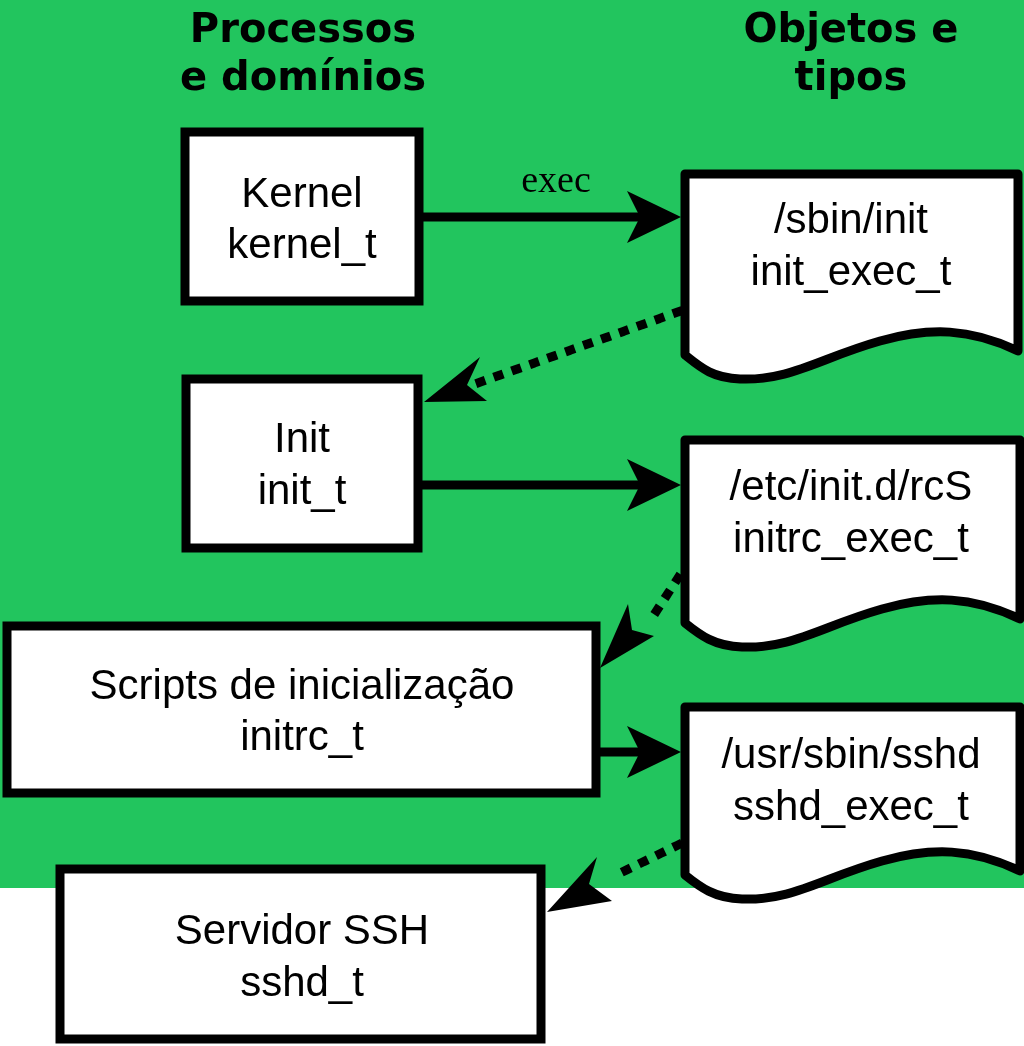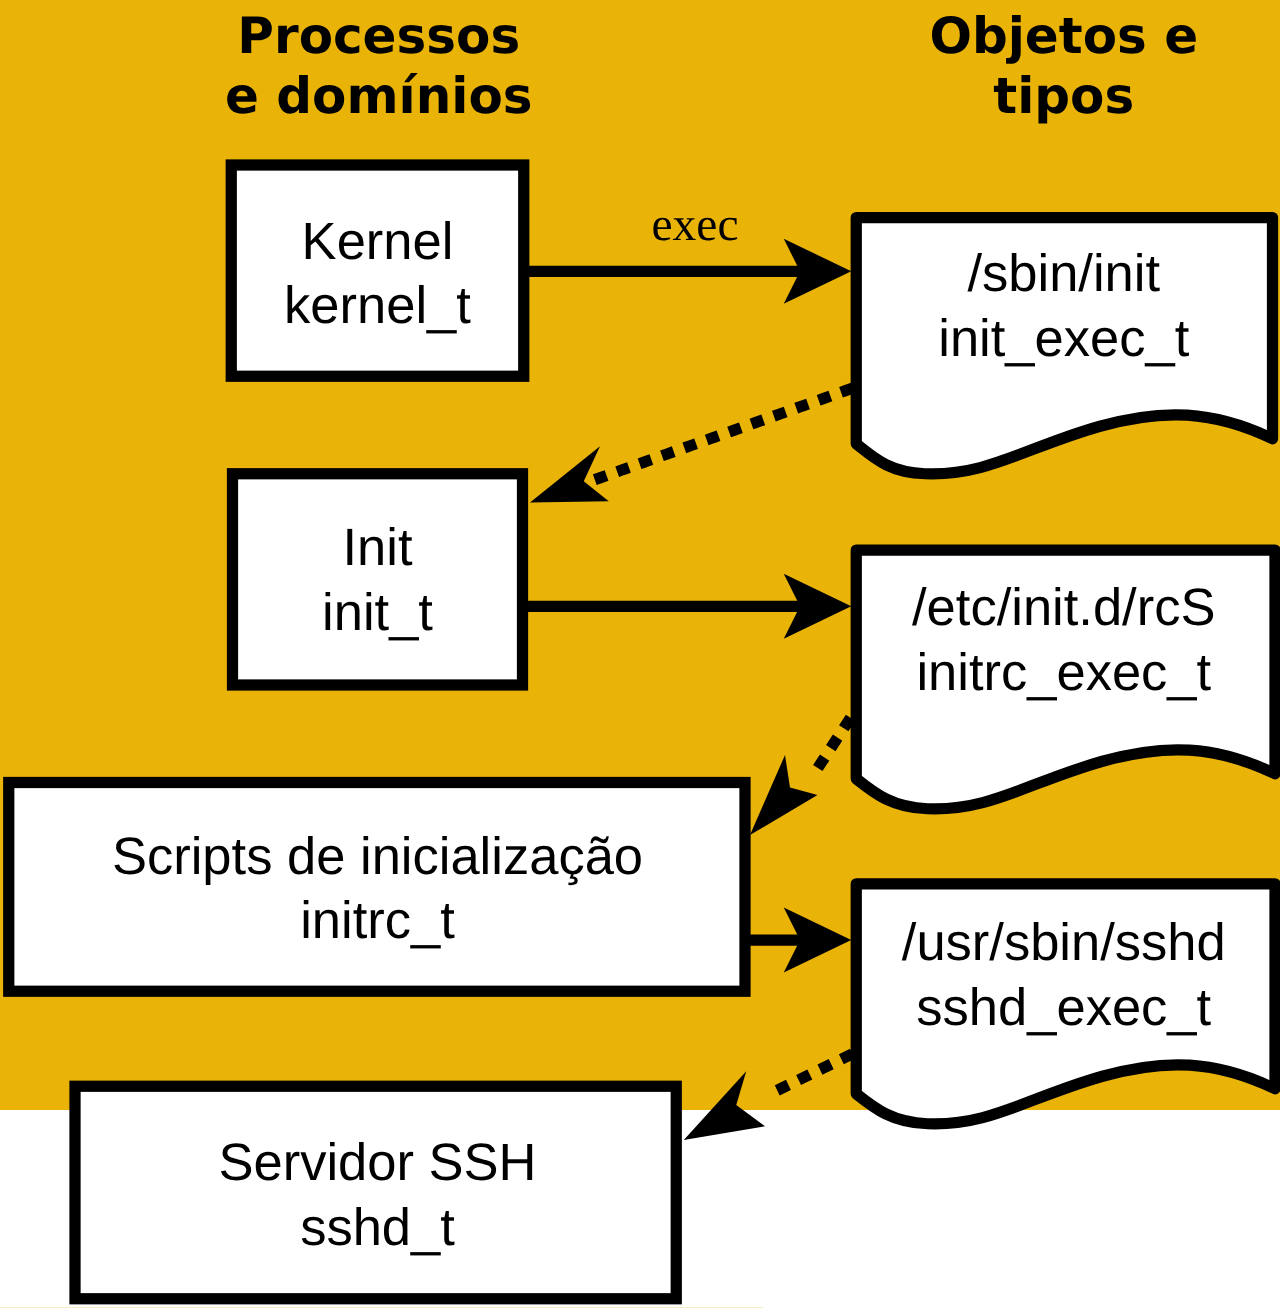--- a/index.html
+++ b/index.html
@@ -10,21 +10,21 @@
   body {
     width: 1024px;
     height: 1046px;
     overflow: hidden;
     font-family: "Liberation Sans", sans-serif;
   }
   #diagram-root {
     position: relative;
     width: 1024px;
     height: 888px;
-    background: #eab308;
+    background: #22c55e;
   }
   svg.diagram-canvas {
     position: absolute;
     top: 0;
     left: 0;
     width: 1024px;
     height: 1046px;
     display: block;
   }
   .col-header {

